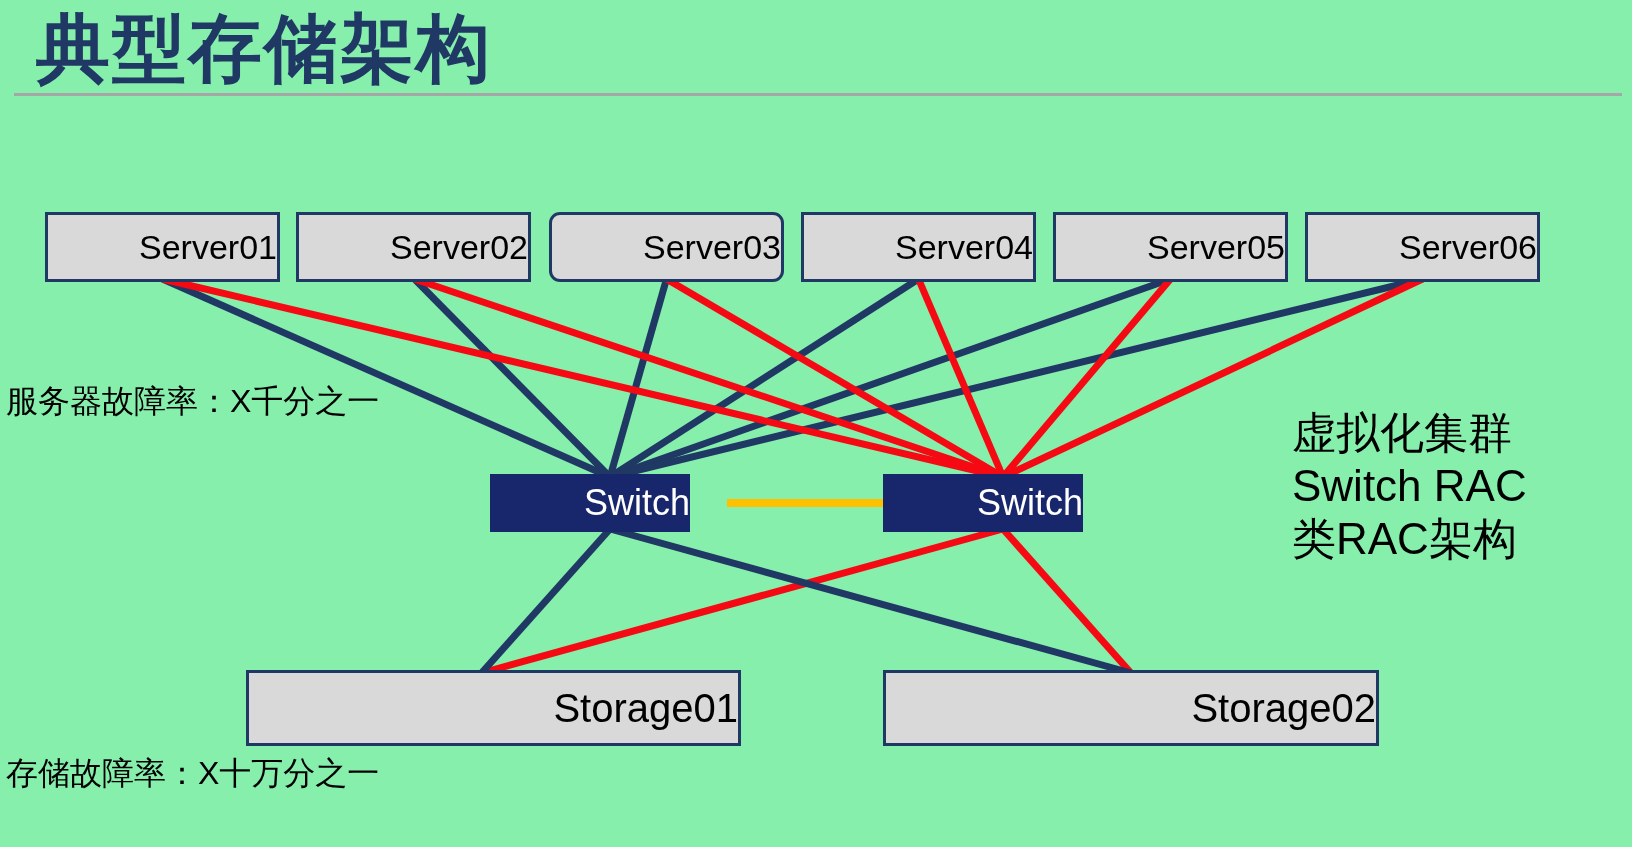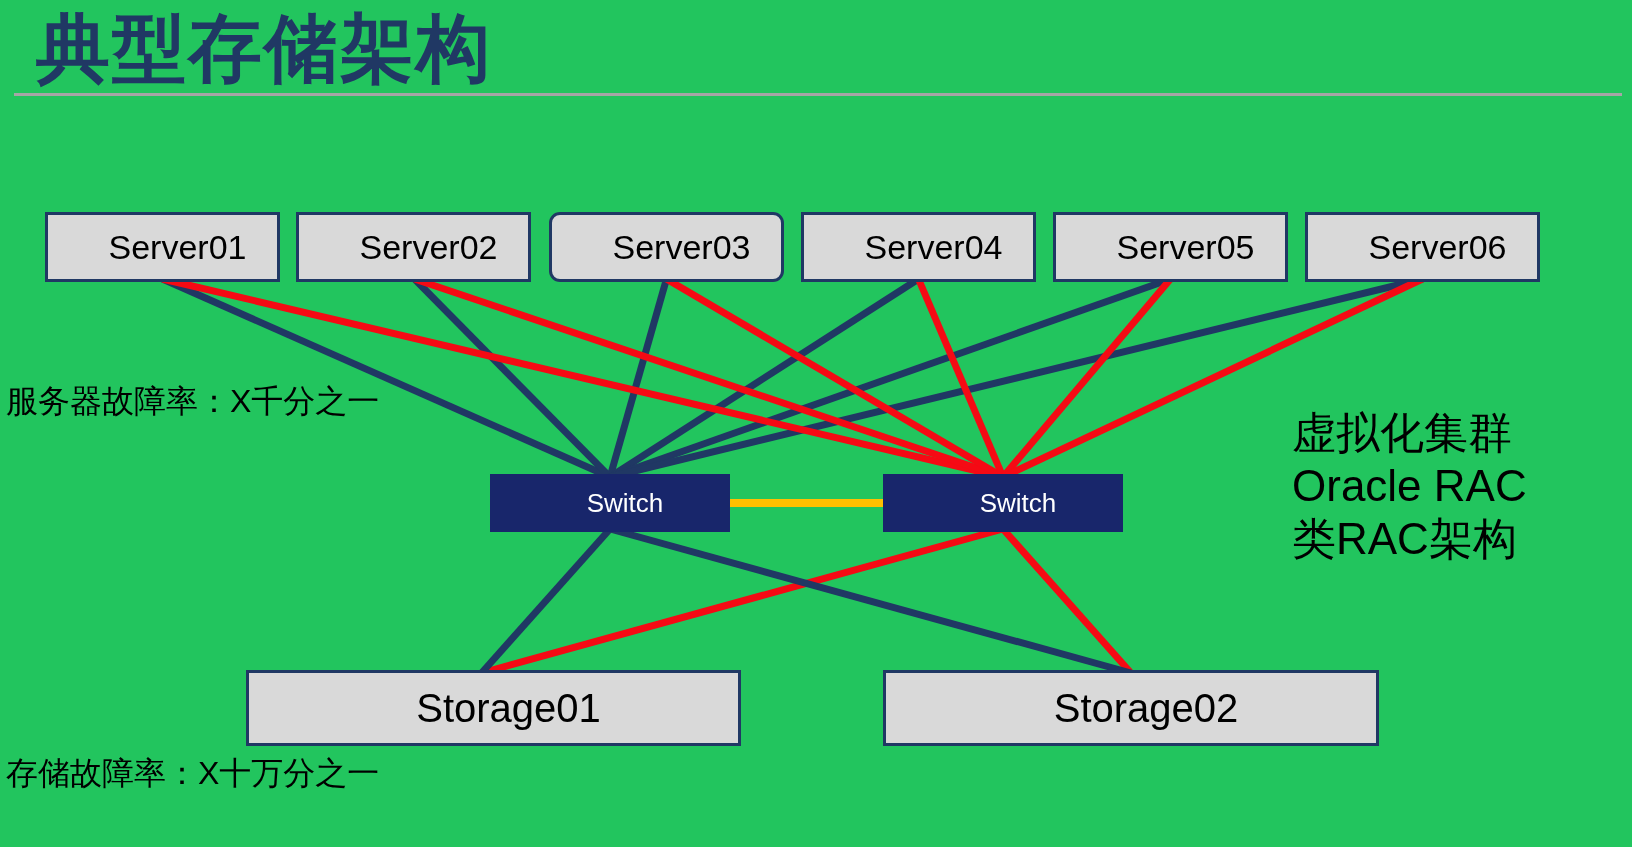--- a/index.html
+++ b/index.html
@@ -4,21 +4,21 @@
 <style>
   html, body {
     margin: 0;
     padding: 0;
     background: #ffffff;
   }
   .slide {
     position: relative;
     width: 1632px;
     height: 847px;
-    background: #22c55e;
+    background: #86efac;
     font-family: "Liberation Sans", sans-serif;
     overflow: hidden;
   }
   .slide-title {
     position: absolute;
     left: 36px;
     top: 0px;
     font-size: 74px;
     font-weight: bold;
     color: #203864;
@@ -38,21 +38,21 @@
     left: 0; top: 0;
     width: 1632px;
     height: 847px;
     z-index: 0;
   }
   .node {
     position: absolute;
     box-sizing: border-box;
     display: flex;
     align-items: center;
-    justify-content: center;
+    justify-content: flex-end;
     z-index: 1;
     white-space: nowrap;
     padding-left: 30px;
   }
   .server {
     top: 212px;
     width: 235px;
     height: 70px;
     background: #D9D9D9;
     border: 3px solid #203864;
@@ -60,25 +60,25 @@
     font-size: 34px;
   }
   .server.s1 { left: 45px; }
   .server.s2 { left: 296px; }
   .server.s3 { left: 549px; border-radius: 11px; }
   .server.s4 { left: 801px; }
   .server.s5 { left: 1053px; }
   .server.s6 { left: 1305px; }
   .switch {
     top: 474px;
-    width: 240px;
+    width: 200px;
     height: 58px;
     background: #18266B;
     color: #ffffff;
-    font-size: 26px;
+    font-size: 36px;
   }
   .switch.sw-left  { left: 490px; }
   .switch.sw-right { left: 883px; }
   .storage {
     top: 670px;
     height: 76px;
     background: #D9D9D9;
     border: 3px solid #203864;
     color: #000000;
     font-size: 40px;
@@ -164,17 +164,17 @@
   </div>
   <div class="node storage st2">
     <span>Storage02</span>
   </div>
 
   <div class="annotation storage-rate">存储故障率：X十万分之一</div>
   <div class="annotation server-rate">服务器故障率：X千分之一</div>
 
   <div class="side-note">
     <div>虚拟化集群</div>
-    <div>Oracle RAC</div>
+    <div>Switch RAC</div>
     <div>类RAC架构</div>
   </div>
 
 </div>
 
 </body></html>

